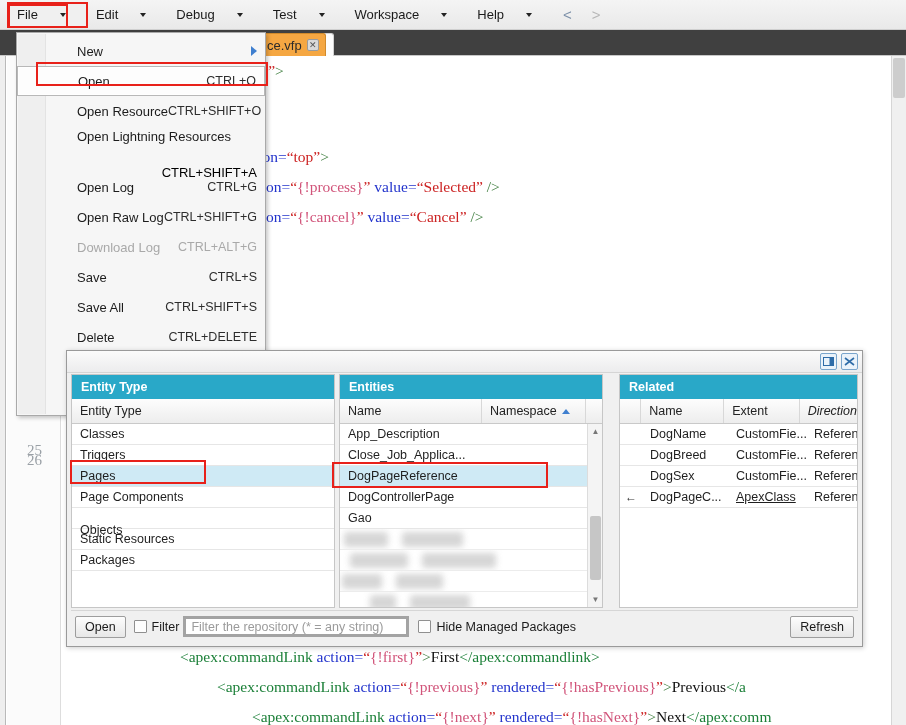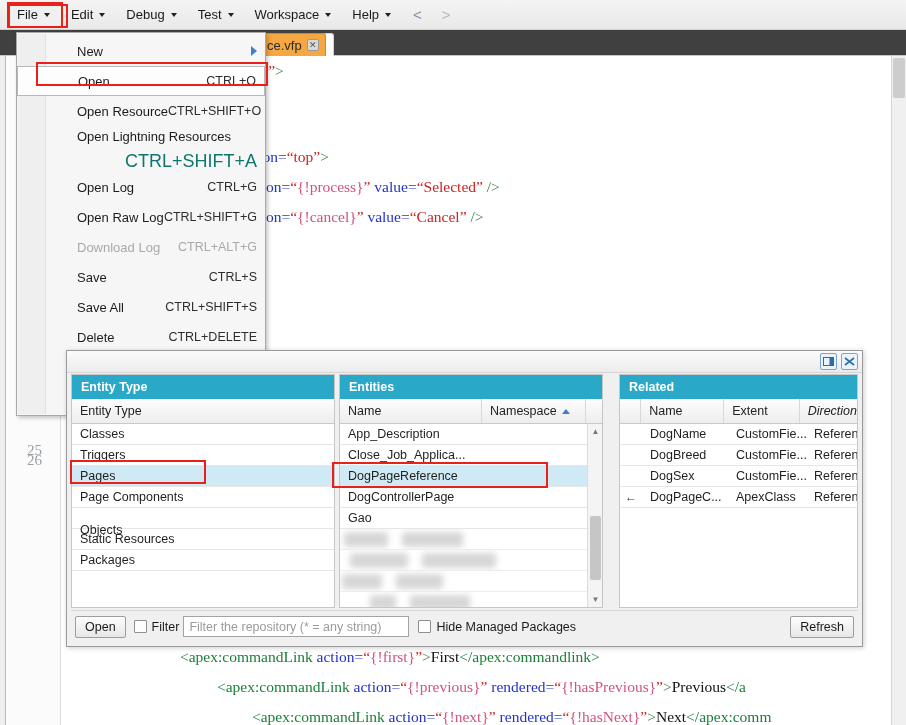--- a/index.html
+++ b/index.html
@@ -13,22 +13,22 @@
   #root { position: relative; width: 906px; height: 725px; background:#fff; }
 
   
   .menubar {
     position: absolute; left:0; top:0; width:906px; height:30px;
     background: linear-gradient(#f4f4f4,#e9e9e9);
     border-bottom: 1px solid #cfcfcf;
     display:flex; align-items:center; padding-left:8px;
   }
   .menuitem {
-    font-size: 13px; color:#1a1a1a; padding: 4px 12px 5px 9px;
-    display:flex; align-items:center; gap:6px; cursor:default;
+    font-size: 13px; color:#1a1a1a; padding: 4px 21px 5px 9px;
+    display:flex; align-items:center; gap:22px; cursor:default;
     white-space:nowrap;
   }
   .menuitem .caret {
     width:0;height:0;border-left:3.5px solid transparent;border-right:3.5px solid transparent;
     border-top:4px solid #222; display:inline-block; margin-top:2px;
   }
   .menuitem.sel { outline: 2px solid #e8211a; outline-offset:-1px; background:#f0f0f0; }
   .navarrow { font-size:15px; color:#7b8fa8; padding: 2px 10px; cursor:default; }
   .navarrow.dim { color:#b6b6b6; }
 
@@ -113,21 +113,21 @@
   .ditem .lbl { flex: 0 0 auto; margin-left: 29px; }
   .ditem .key { margin-left:auto; font-size:12.5px; color:#2d2d2d; }
   .ditem.disabled .lbl, .ditem.disabled .key { color:#a9a9a9; }
   .ditem .submark {
     margin-left:auto; width:0;height:0;
     border-top:5px solid transparent;border-bottom:5px solid transparent;
     border-left:6px solid #3f7fcf;
   }
   .ditem.wrapkey { height:46px; align-items:flex-start; padding-top:3px; }
   .ditem.wrapkey .stack { display:flex; flex-direction:column; width:100%; }
-  .ditem.wrapkey .k2 { align-self:flex-end; font-size:18px; color:#0f766e; margin-top:7px; }
+  .ditem.wrapkey .k2 { align-self:flex-end; font-size:13px; color:#000000; margin-top:21px; }
   .ditem.hl {
     background:#fdfdfd; border:1px solid #b8b8b8;
     box-shadow: inset 0 0 0 1px #fff;
   }
   .redbox {
     position:absolute; border:2px solid #e8211a; pointer-events:none; z-index:60;
   }
 
   
   .dialog {
@@ -202,21 +202,21 @@
   }
   .btn {
     height:22px; min-width:48px; padding:0 9px;
     background:linear-gradient(#fdfdfd,#e7e7e7); border:1px solid #9d9d9d;
     border-radius:2px; font-size:12.5px; color:#1b1b1b;
     display:flex; align-items:center; justify-content:center;
   }
   .cbx { width:13px;height:13px;border:1px solid #8f8f8f;background:#fdfdfd; border-radius:1px; flex:0 0 auto; }
   .flabel { font-size:12.5px; color:#1b1b1b; margin: 0 4px 0 5px; }
   .finput {
-    height:21px; width:226px; background:#fff; border:1px solid #a3a3a3;
+    height:21px; width:226px; background:#fff; border:3px solid #a3a3a3;
     font-size:12.5px; color:#9b9b9b; display:flex; align-items:center; padding-left:5px;
   }
   .watermark {
     position:absolute; left:628px; top:688px; font-size:13px;
     color:#d9d9d9; font-family:"Liberation Sans", sans-serif;
     transform: rotate(-2deg); z-index:5; white-space:nowrap;
   }
 </style>
 </head>
 <body>
@@ -486,21 +486,21 @@
             </div>
             <div class="row">
               <div class="cell arrowcell"></div>
               <div class="cell" style="width: 86px;">DogSex</div>
               <div class="cell" style="width: 78px;">CustomFie...</div>
               <div class="cell" style="flex: 1 1 0%;">References</div>
             </div>
             <div class="row">
               <div class="cell arrowcell">←</div>
               <div class="cell" style="width: 86px;">DogPageC...</div>
-              <div class="cell" style="width: 78px;">ApexClass</div>
+              <div class="cell" style="width: 78px; text-decoration: underline;">ApexClass</div>
               <div class="cell" style="flex: 1 1 0%;">References</div>
             </div>
           </div>
       </div>
     </div>
 
     <div class="dlg-foot">
       <div class="btn">Open</div>
       <div class="cbx" style="margin-left:8px;"></div>
       <div class="flabel">Filter</div>

